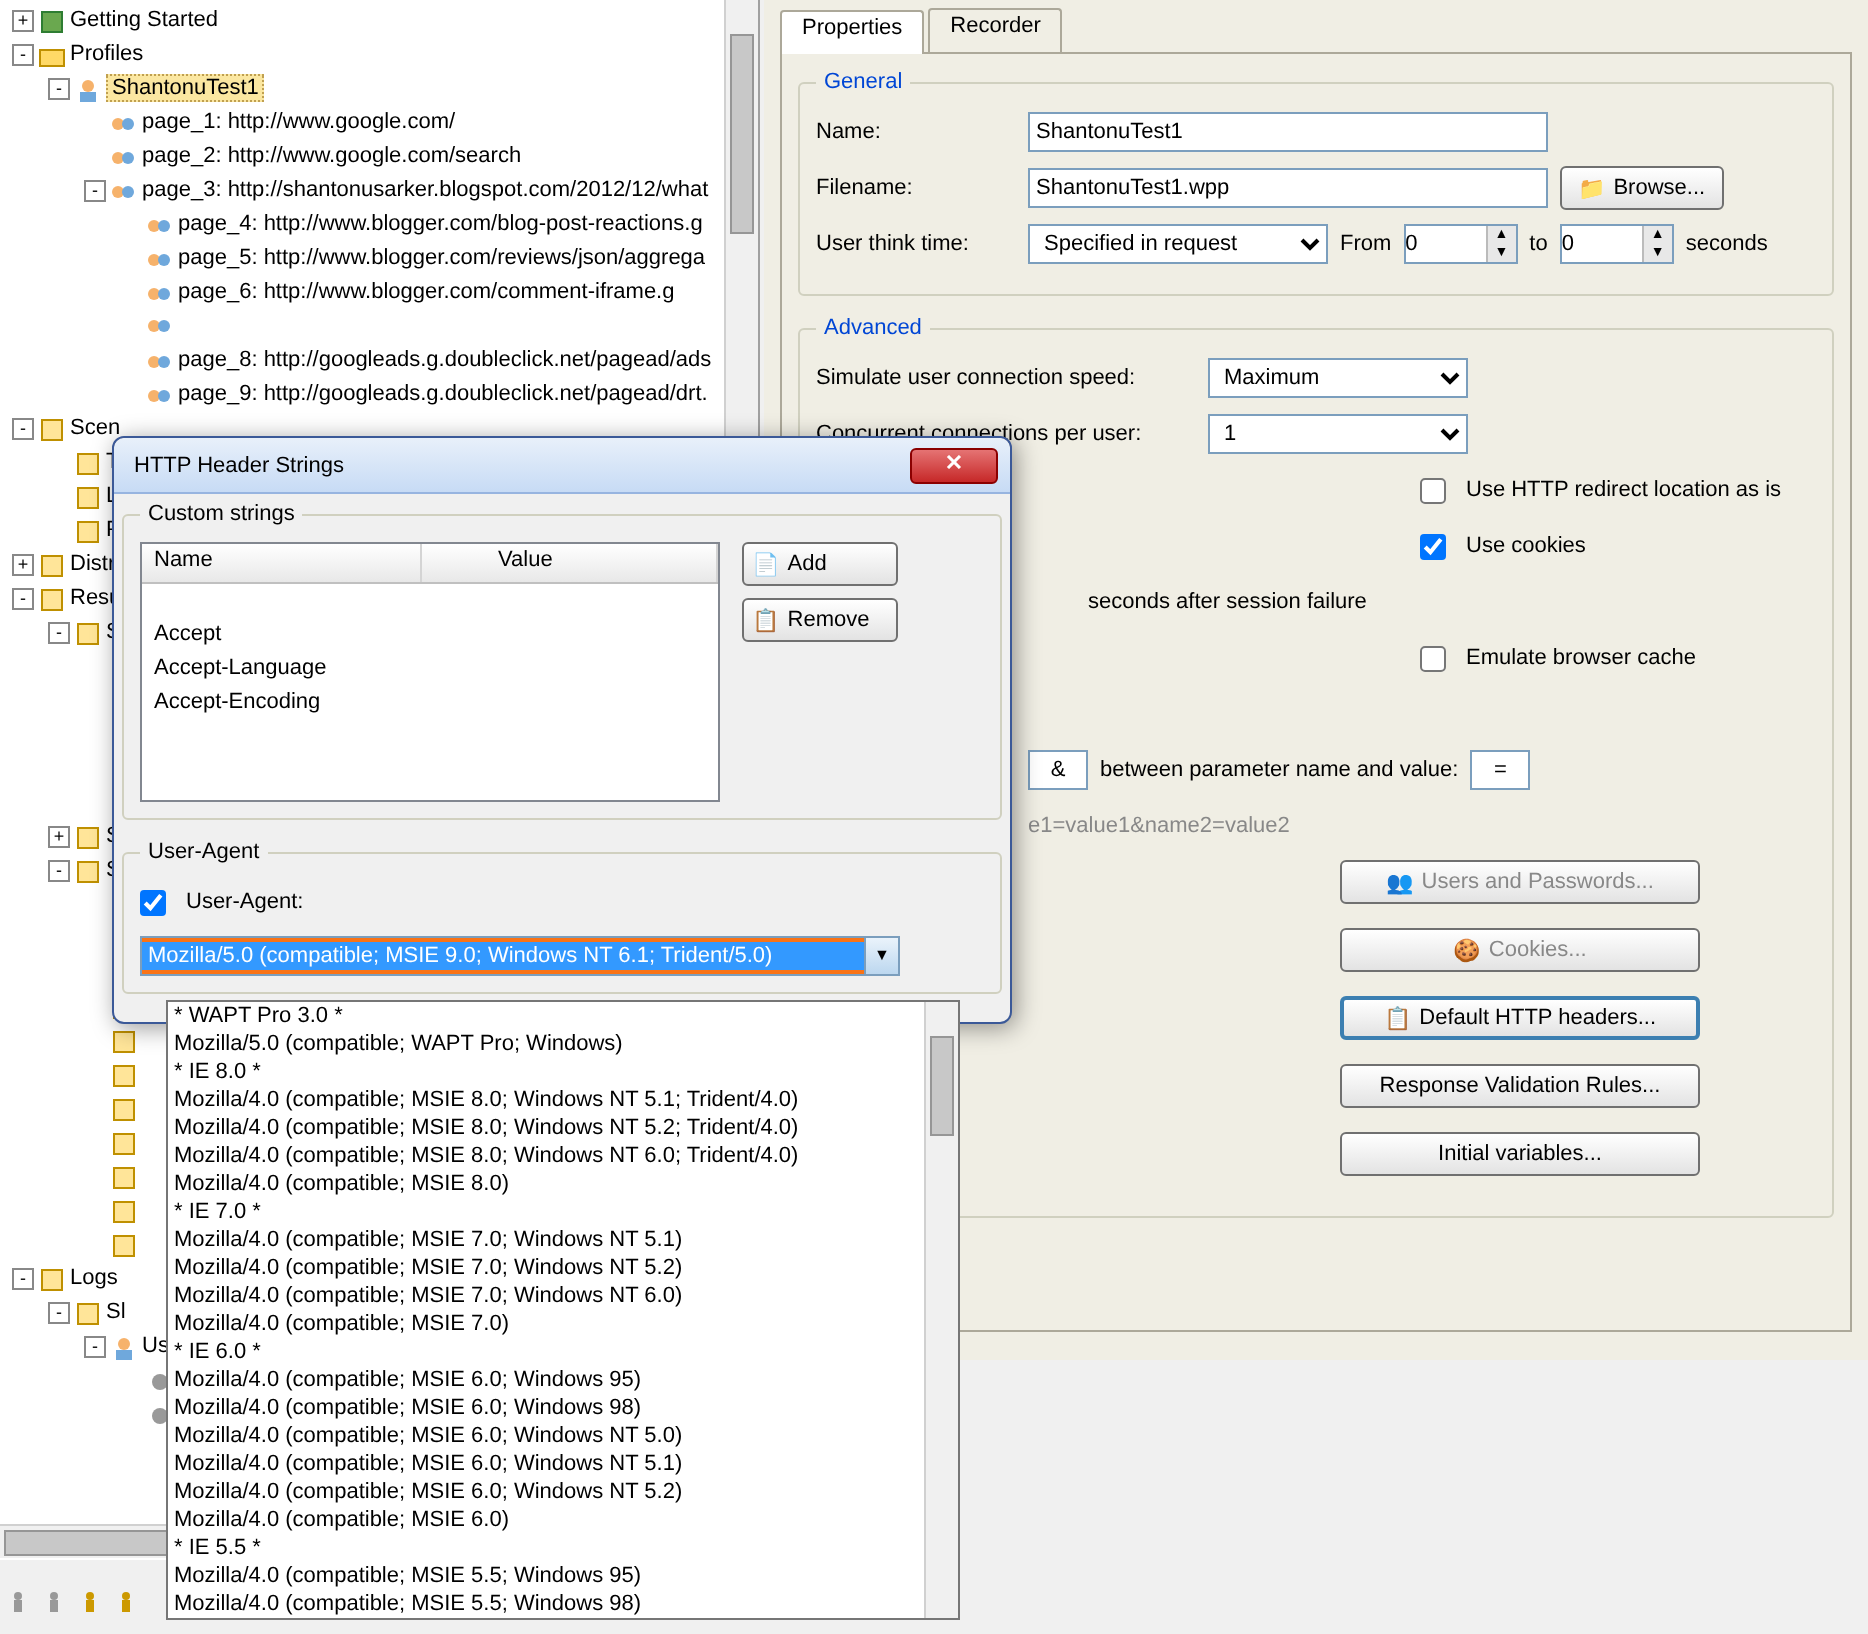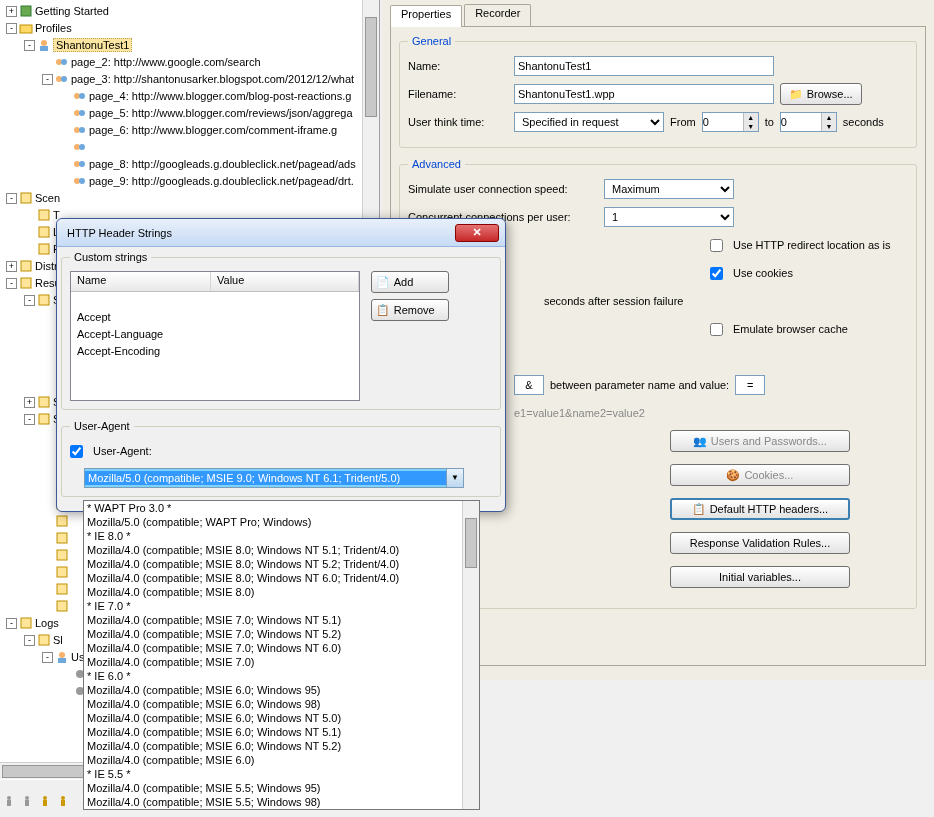--- a/index.html
+++ b/index.html
@@ -43,29 +43,29 @@
 .chk{ margin-right:4px; vertical-align:middle;}
 .rbtn { width: 180px; justify-content:center; margin-bottom:6px;}
 
 
 .dialog { position: absolute; left: 56px; top: 218px; width: 450px; background: #f0f0f0; border: 1px solid #3b5998; border-radius: 6px; box-shadow: 2px 2px 12px rgba(0,0,0,0.4); z-index: 10; }
 .dlg-title { height: 28px; background: linear-gradient(#e8f0fa, #c7dbf5); border-radius: 6px 6px 0 0; display: flex; align-items: center; padding: 0 6px; border-bottom:1px solid #97b4e0;}
 .dlg-title .t { flex: 1; padding-left: 4px; }
 .close-x { width: 44px; height: 18px; background: linear-gradient(#e57373,#c62828); border: 1px solid #8b0000; border-radius: 3px; color: #fff; text-align: center; line-height: 15px; cursor: pointer; font-weight:bold;}
 .dlg-body { padding: 4px; }
 .custable { border: 1px solid #828790; background: #fff; width: 290px; height: 130px; display:inline-block; vertical-align:top;}
-.custable .hdr { display:flex; background: linear-gradient(#fff,#e8e8e8); border-bottom:1px solid #c0c0c0; height:20px; }
+.custable .hdr { display:flex; background: linear-gradient(#fff,#e8e8e8); border-bottom:1px solid #c0c0c0; height:20px;gap:32px; }
 .custable .hdr div{ padding:2px 6px; border-right:1px solid #d4d4d4;}
 .custable .hdr .c1{width:140px;} .custable .hdr .c2{flex:1;}
 .custable .r{display:flex; height:17px;}
 .custable .r div{padding:0 6px;margin-top:19px;}
 .custable .r .c1{width:140px;} .custable .r .c2{flex:1; white-space:nowrap; overflow:hidden; text-overflow:ellipsis;}
 .dlg-btns{display:inline-block; vertical-align:top; margin-left:8px;}
 .dlg-btns .btn{width:78px; margin-bottom:6px; justify-content:flex-start; padding-left:4px;}
-.ua-combo { border: 1px solid #7b9ebd; background: #7dd3fc; height: 20px; width: 380px; display:flex; align-items:center;margin-left:14px;}
+.ua-combo { border: 1px solid #7b9ebd; background: #f97316; height: 20px; width: 380px; display:flex; align-items:center;}
 .ua-combo .val { flex:1; background:#3399ff; color:#fff; padding:1px 3px; white-space:nowrap; overflow:hidden;}
 .ua-combo .dd { width:17px; height:18px; background:linear-gradient(#eaf3fb,#bcd7ef); border-left:1px solid #7b9ebd; text-align:center; cursor:pointer; font-size:8px; line-height:18px;}
 
 
 .ddlist { position: absolute; left: 83px; top: 500px; width: 397px; background: #fff; border: 1px solid #767676; z-index: 20; max-height:320px; overflow:hidden;}
 .ddlist .opt { height: 14px; line-height: 14px; padding: 0 3px; white-space: nowrap; cursor: pointer; }
 .ddlist .sb { position:absolute; right:0; top:0; width:17px; height:100%; background:#f0f0f0; border-left:1px solid #d0d0d0;}
 .ddlist .sb .th{background:#c8c8c8; height:50px; margin:17px 2px; border:1px solid #969696;}
 </style>
 </head>
@@ -76,20 +76,24 @@
       <div class="tree-item"><span class="ind" style="width:4px"></span><span class="exp">+</span><span class="ticon"><svg viewBox="0 0 14 14">
             <rect x="2" y="2" width="10" height="10" fill="#6aa84f" stroke="#2e7d32"></rect>
           </svg></span><span class="tree-label">Getting Started</span></div>
       <div class="tree-item"><span class="ind" style="width:4px"></span><span class="exp">-</span><span class="ticon"><svg viewBox="0 0 14 14">
             <rect x="1" y="4" width="12" height="8" fill="#ffd966" stroke="#bf9000"></rect>
           </svg></span><span class="tree-label">Profiles</span></div>
       <div class="tree-item"><span class="ind" style="width:22px"></span><span class="exp">-</span><span class="ticon"><svg viewBox="0 0 14 14">
             <circle cx="7" cy="5" r="3" fill="#f6b26b"></circle>
             <rect x="3" y="8" width="8" height="5" fill="#6fa8dc"></rect>
           </svg></span><span class="tree-label tree-sel">ShantonuTest1</span></div>
+      <div class="tree-item"><span class="ind" style="width:40px"></span><span style="display:inline-block;width:13px"></span><span class="ticon"><svg viewBox="0 0 14 14">
+            <circle cx="4" cy="7" r="3" fill="#f6b26b"></circle>
+            <circle cx="9" cy="7" r="3" fill="#6fa8dc"></circle>
+          </svg></span><span class="tree-label">page_1: http://www.google.com/</span></div>
       <div class="tree-item"><span class="ind" style="width:40px"></span><span style="display:inline-block;width:13px"></span><span class="ticon"><svg viewBox="0 0 14 14">
             <circle cx="4" cy="7" r="3" fill="#f6b26b"></circle>
             <circle cx="9" cy="7" r="3" fill="#6fa8dc"></circle>
           </svg></span><span class="tree-label">page_2: http://www.google.com/search</span></div>
       <div class="tree-item"><span class="ind" style="width:40px"></span><span class="exp">-</span><span class="ticon"><svg viewBox="0 0 14 14">
             <circle cx="4" cy="7" r="3" fill="#f6b26b"></circle>
             <circle cx="9" cy="7" r="3" fill="#6fa8dc"></circle>
           </svg></span><span class="tree-label">page_3: http://shantonusarker.blogspot.com/2012/12/what</span></div>
       <div class="tree-item"><span class="ind" style="width:58px"></span><span style="display:inline-block;width:13px"></span><span class="ticon"><svg viewBox="0 0 14 14">
             <circle cx="4" cy="7" r="3" fill="#f6b26b"></circle>

